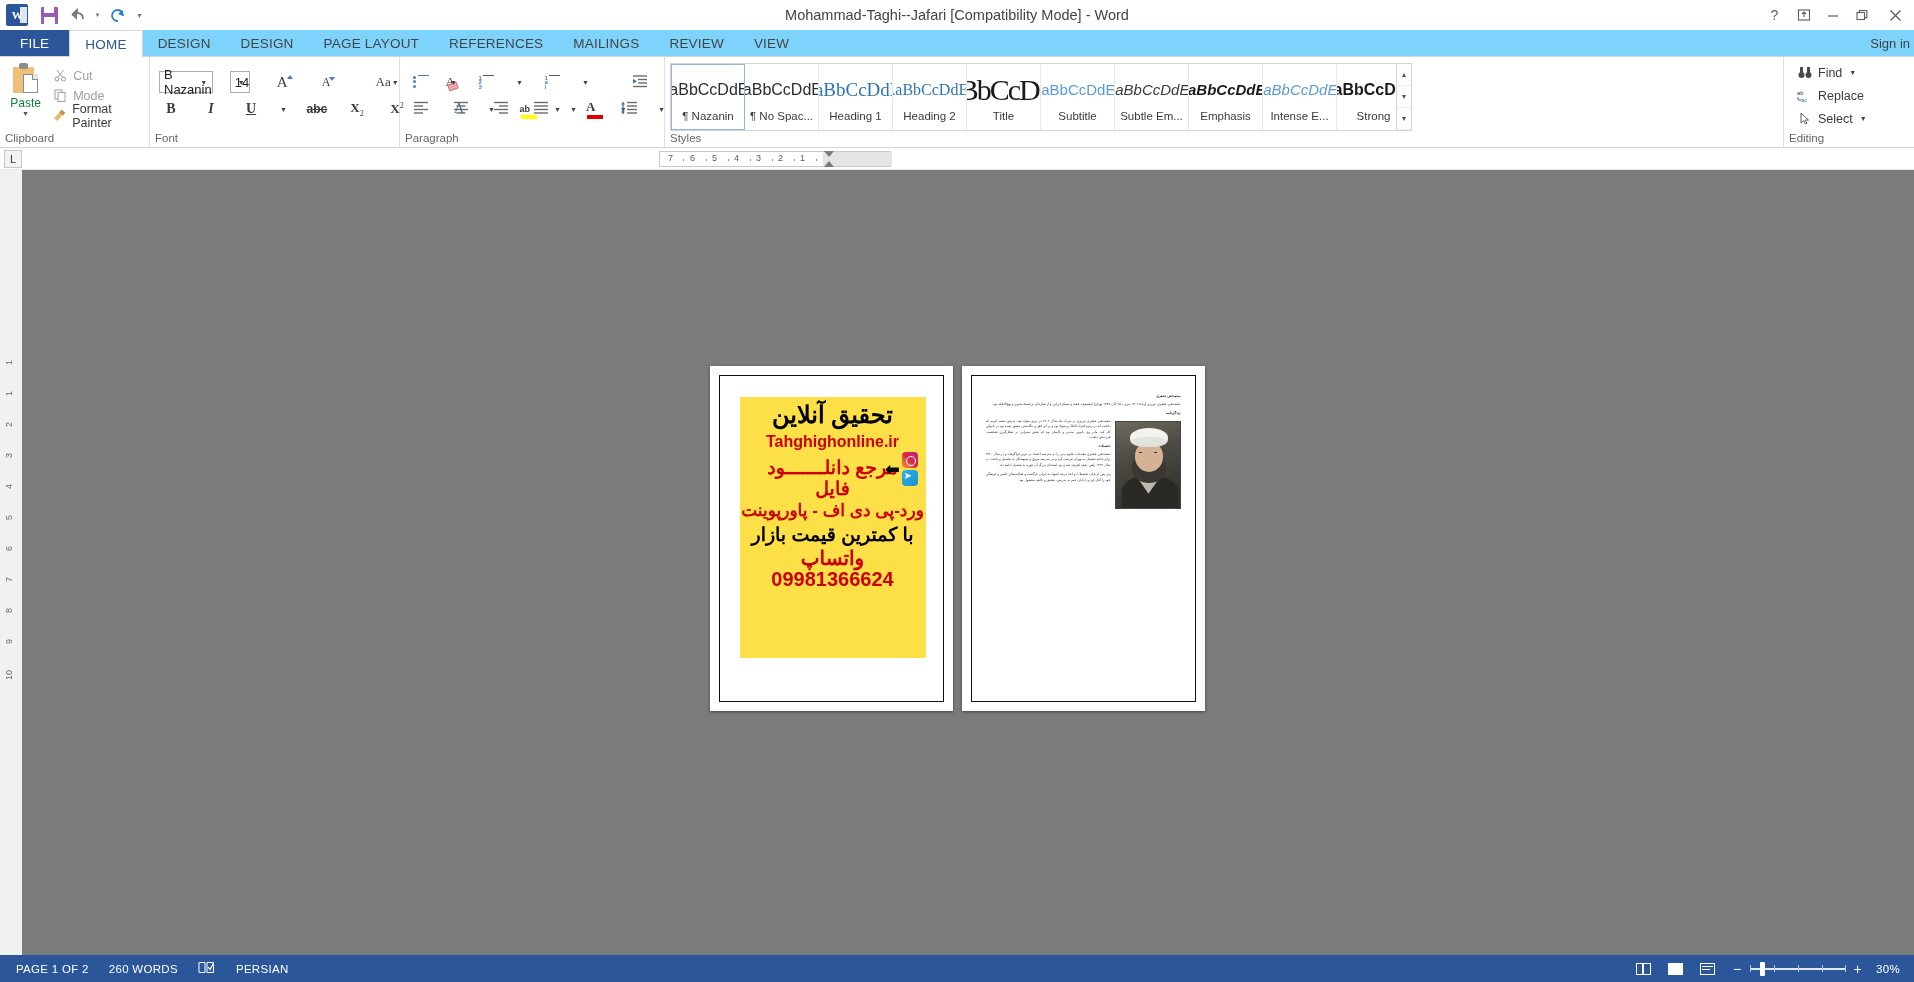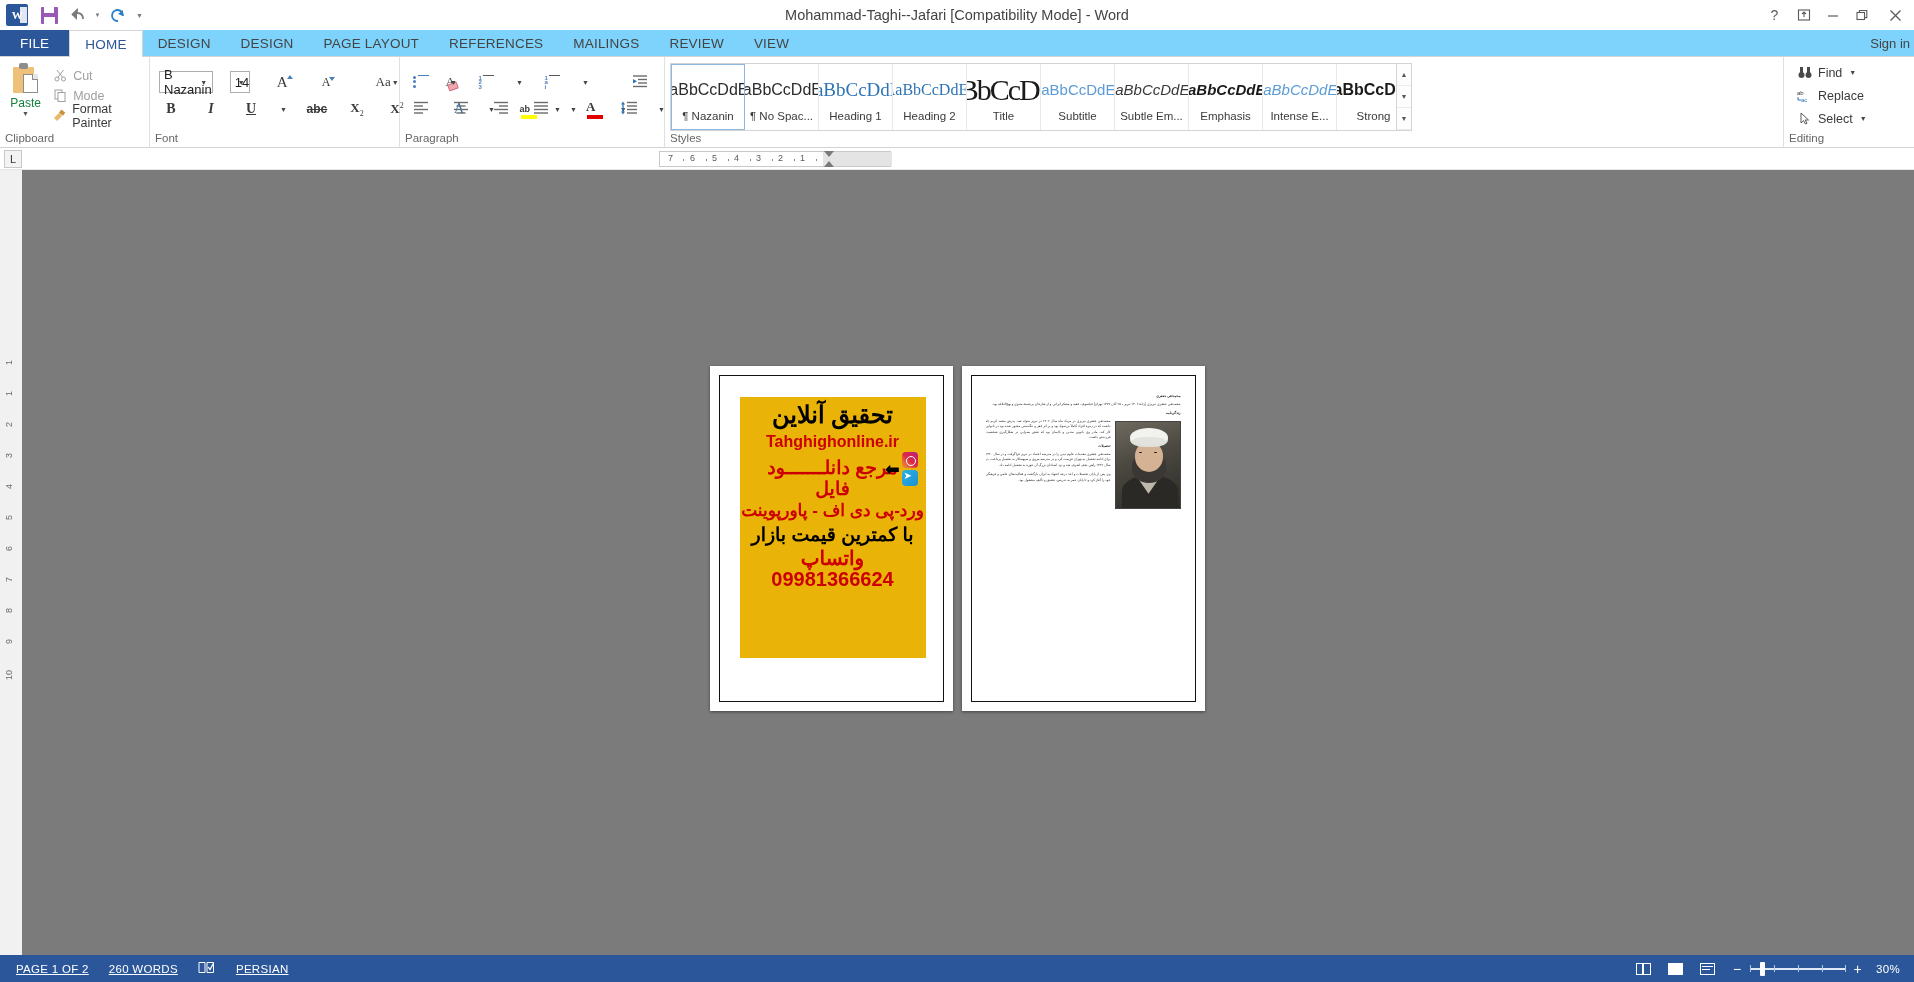--- a/index.html
+++ b/index.html
@@ -400,21 +400,21 @@
     left: 9px; top: 9px; right: 9px; bottom: 9px;
     border: 1px solid #111;
     overflow: hidden;
   }
 
   
   .flyer {
     position: absolute;
     left: 20px; top: 21px;
     width: 186px; height: 261px;
-    background: #eab308;
+    background: #fde047;
     overflow: hidden;
     direction: rtl;
     text-align: center;
   }
   .fl-line { font-weight: bold; line-height: 1.05; }
   .fl-1 { font-size: 24px; color: #000; padding-top: 5px; letter-spacing: -1px; }
   .fl-2 { font-size: 16px; color: #cc0000; padding-top: 7px; direction: ltr; position: relative; }
   .fl-3 { font-size: 19px; color: #cc0000; padding-top: 7px; }
   .fl-4 { font-size: 19px; color: #cc0000; padding-top: 1px; }
   .fl-5 { font-size: 17px; color: #cc0000; padding-top: 3px; }
@@ -508,21 +508,20 @@
     color: #ffffff;
     font-size: 11.5px;
     padding: 0 6px;
     letter-spacing: 0.3px;
   }
   .sb-item {
     padding: 8px 10px;
     height: 26px;
     display: flex; align-items: center;
     cursor: pointer;
-    text-decoration: underline;
   }
   .sb-right {
     margin-left: auto;
     display: flex; align-items: center;
     height: 27px;
   }
   .view-btn {
     width: 32px; height: 27px;
     display: flex; align-items: center; justify-content: center;
     cursor: pointer;

